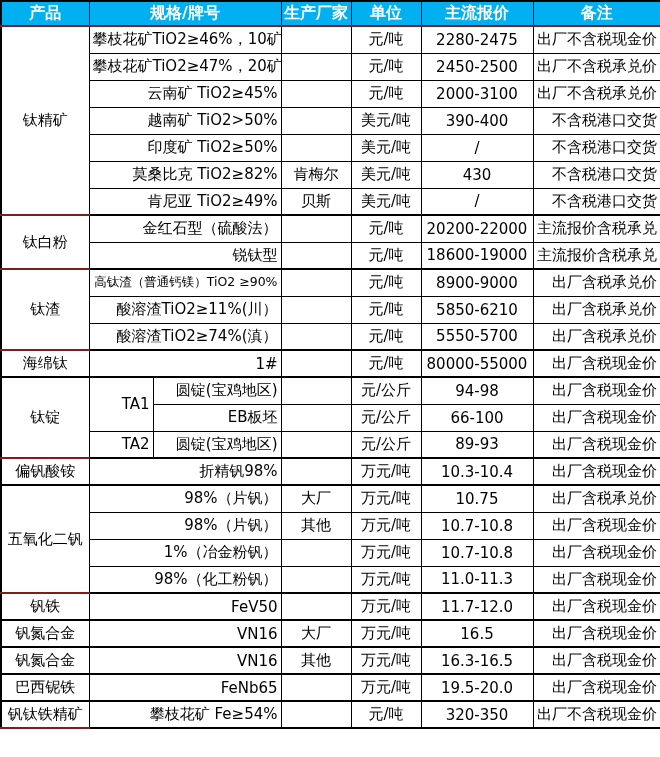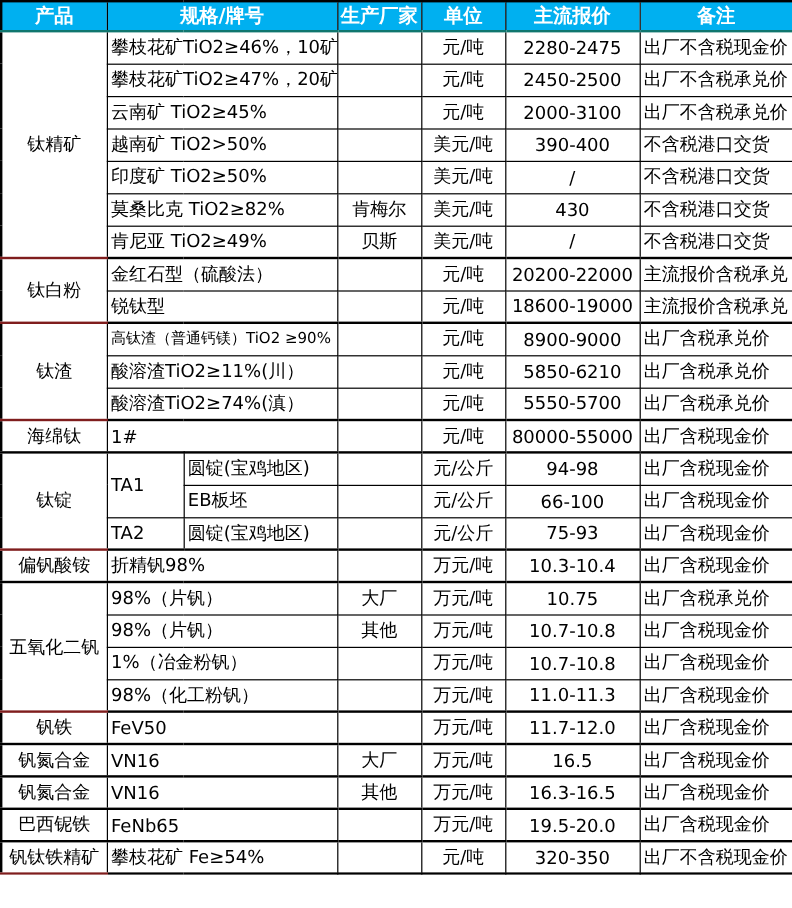--- a/index.html
+++ b/index.html
@@ -20,31 +20,31 @@
     overflow: hidden;
     white-space: nowrap;
     box-sizing: border-box;
   }
   thead th {
     background: #00B0F0;
     color: #FFFFFF;
     font-weight: bold;
     font-size: 16px;
     height: 24px;
-    border-bottom: 2px solid #0f766e;
+    border-bottom: 2px solid #7f1d1d;
     text-align: center;
     margin-left: 16px;
   }
   tbody td {
     font-size: 15px;
     color: #000000;
     height: 27px;
   }
   td.c { text-align: center; padding: 0 1px; }
-  td.l { text-align: left; padding: 0 3px; }
+  td.l { text-align: right; padding: 0 3px; }
   td.small { font-size: 12.5px; margin-left: 36px; }
   td.pcell { border-bottom: 2px solid #7f1d1d; }
   tr.gb > td { border-bottom: 2px solid #000000; }
 </style>
 </head>
 <body>
 
 <table class="price-table">
   <colgroup>
     <col style="width:88px">
@@ -179,21 +179,21 @@
       <td class="c"></td>
       <td class="c">元/公斤</td>
       <td class="c">66-100</td>
       <td class="l">出厂含税现金价</td>
     </tr>
     <tr class="gb">
       <td class="l">TA2</td>
       <td class="l">圆锭(宝鸡地区)</td>
       <td class="c"></td>
       <td class="c">元/公斤</td>
-      <td class="c">75-93</td>
+      <td class="c">89-93</td>
       <td class="l">出厂含税现金价</td>
     </tr>
 
     <tr class="gb">
       <td class="c pcell">偏钒酸铵</td>
       <td class="l" colspan="2">折精钒98%</td>
       <td class="c"></td>
       <td class="c">万元/吨</td>
       <td class="c">10.3-10.4</td>
       <td class="l">出厂含税现金价</td>

